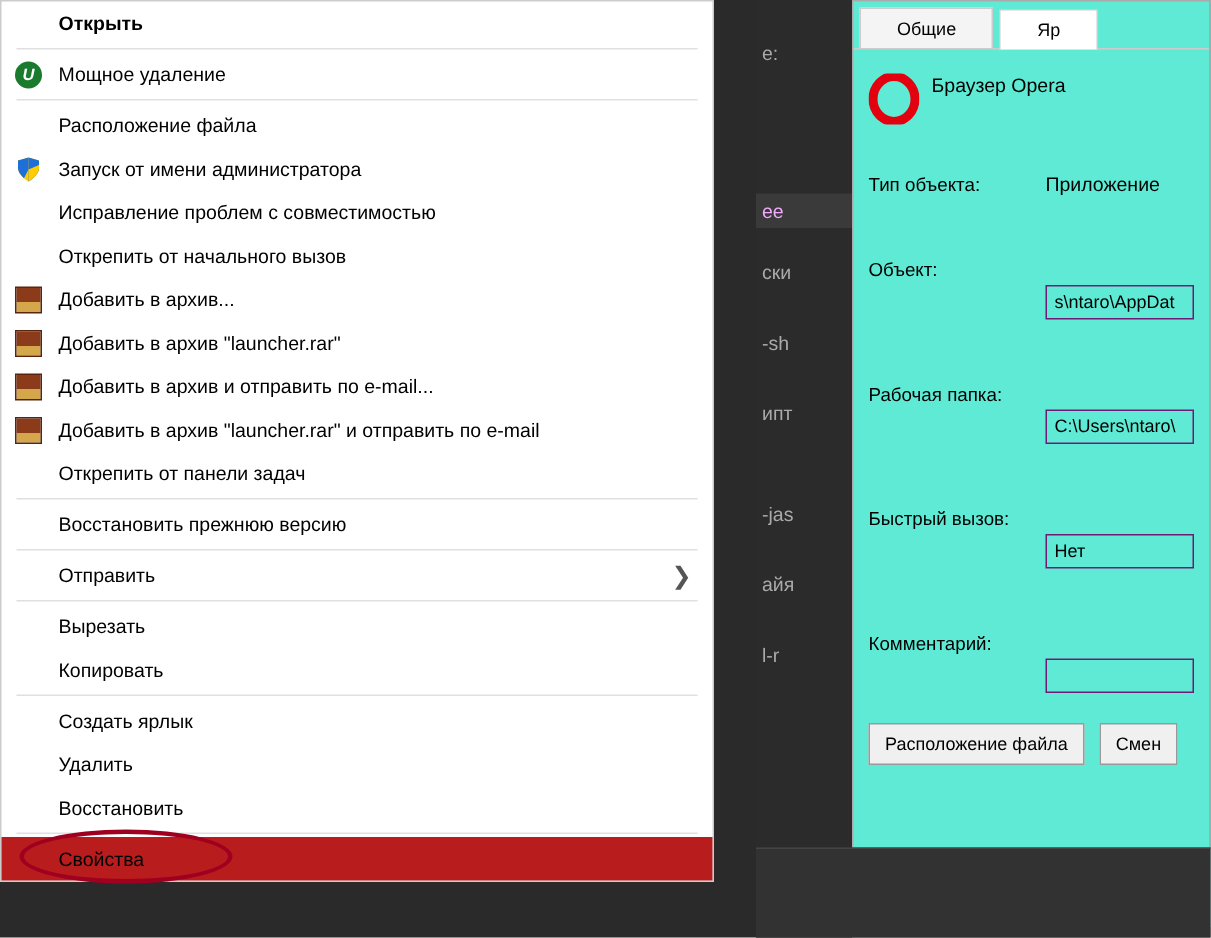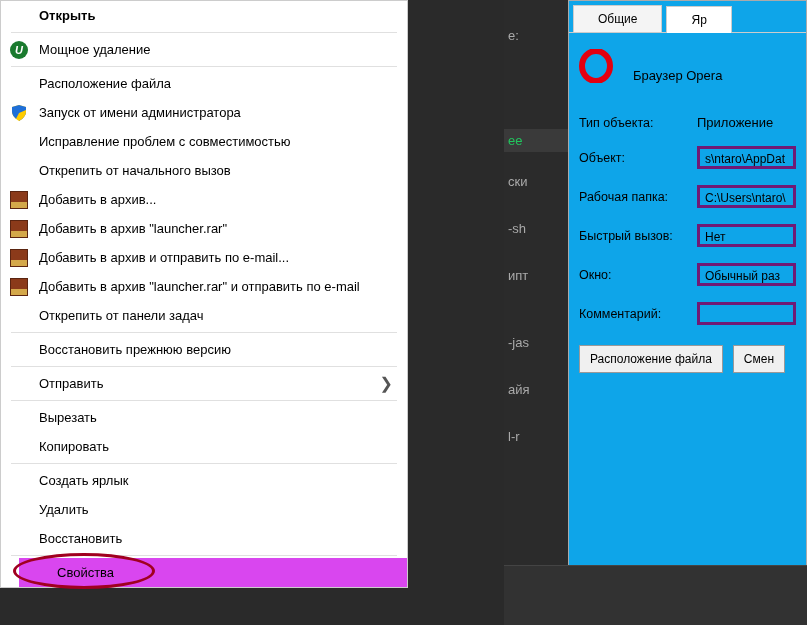--- a/index.html
+++ b/index.html
@@ -10,34 +10,34 @@
       width: 807px;
       height: 625px;
       overflow: hidden;
       position: relative;
       color: #000;
     }
     .context-menu {
       position: absolute;
       top: 0;
       left: 0;
-      width: 408px;
+      width: 476px;
       background: #fff;
       border: 1px solid #ccc;
       z-index: 10;
     }
     .menu-item {
       display: flex;
       align-items: center;
       padding: 7px 12px 7px 38px;
       position: relative;
       min-height: 28px;
     }
     .menu-item.bold { font-weight: 700; }
-    .menu-item.highlighted { background: #d946ef; margin-left: 18px; }
+    .menu-item.highlighted { background: #b91c1c; }
     .menu-separator {
       height: 1px;
       background: #e0e0e0;
       margin: 2px 10px;
     }
     .menu-icon {
       position: absolute;
       left: 8px;
       width: 20px;
       height: 20px;
@@ -72,21 +72,21 @@
       color: #aaa;
       overflow: hidden;
     }
     .dark-bg div { padding: 4px; font-size: 13px; white-space: nowrap; }
     .prop-dialog {
       position: absolute;
       top: 0;
       left: 568px;
       width: 239px;
       height: 618px;
-      background: #0ea5e9;
+      background: #5eead4;
       border: 1px solid #aaa;
       overflow: hidden;
     }
     .tabs {
       display: flex;
       border-bottom: 1px solid #ccc;
     }
     .tab {
       padding: 6px 24px;
       border: 1px solid #ccc;
@@ -97,44 +97,45 @@
       font-size: 12px;
     }
     .tab.active {
       background: #fff;
       position: relative;
       top: 1px;
       text-align: center;
     }
     .prop-header {
       display: flex;
-      align-items: flex-end;
+      align-items: flex-start;
       padding: 16px 10px;
-      gap: 20px;
+      gap: 8px;
     }
     .prop-body {
       padding: 0 10px;
     }
     .prop-row {
       display: flex;
       align-items: center;
       margin: 16px 0;
       gap: 0;
     }
     .prop-label { width: 118px; font-size: 12.5px; }
     .prop-value { font-size: 13px; }
     .prop-input {
-      border: 3px solid #701a75;
+      border: 1px solid #701a75;
       padding: 3px 5px;
       font-size: 12px;
       height: 23px;
       white-space: nowrap;
       overflow: hidden;
       flex: 1;
       min-width: 0;
+      margin-top: 44px;
     }
     .btn-row {
       display: flex;
       gap: 10px;
       margin-top: 20px;
     }
     .btn {
       border: 1px solid #999;
       background: #f0f0f0;
       padding: 6px 10px;
@@ -265,21 +266,21 @@
     </div>
   <div class="menu-separator"></div>
   <div class="menu-item highlighted">
       <span>Свойства</span>
     </div>
   <div class="oval-highlight"></div>
 </div>
 
 <div class="dark-bg">
   <div style="margin-top:24px">е:</div>
-  <div style="margin-top:82px;background:#3a3a3a;color:#22c55e">ее</div>
+  <div style="margin-top:82px;background:#3a3a3a;color:#f0abfc">ее</div>
   <div style="margin-top:18px">ски</div>
   <div style="margin-top:24px">-sh</div>
   <div style="margin-top:24px">ипт</div>
   <div style="margin-top:44px">-jas</div>
   <div style="margin-top:24px">айя</div>
   <div style="margin-top:24px">l-r</div>
 </div>
 
 <div class="prop-dialog">
   <div class="tabs">
@@ -305,24 +306,20 @@
     </div>
     <div class="prop-row">
       <span class="prop-label">Рабочая папка:</span>
       <span class="prop-input">C:\Users\ntaro\</span>
     </div>
     <div class="prop-row">
       <span class="prop-label">Быстрый вызов:</span>
       <span class="prop-input">Нет</span>
     </div>
     <div class="prop-row">
-      <span class="prop-label">Окно:</span>
-      <span class="prop-input">Обычный раз</span>
-    </div>
-    <div class="prop-row">
       <span class="prop-label">Комментарий:</span>
       <span class="prop-input"></span>
     </div>
     <div class="btn-row">
       <button class="btn"><span>Расположение файла</span></button>
       <button class="btn"><span>Смен</span></button>
     </div>
   </div>
 </div>
 

